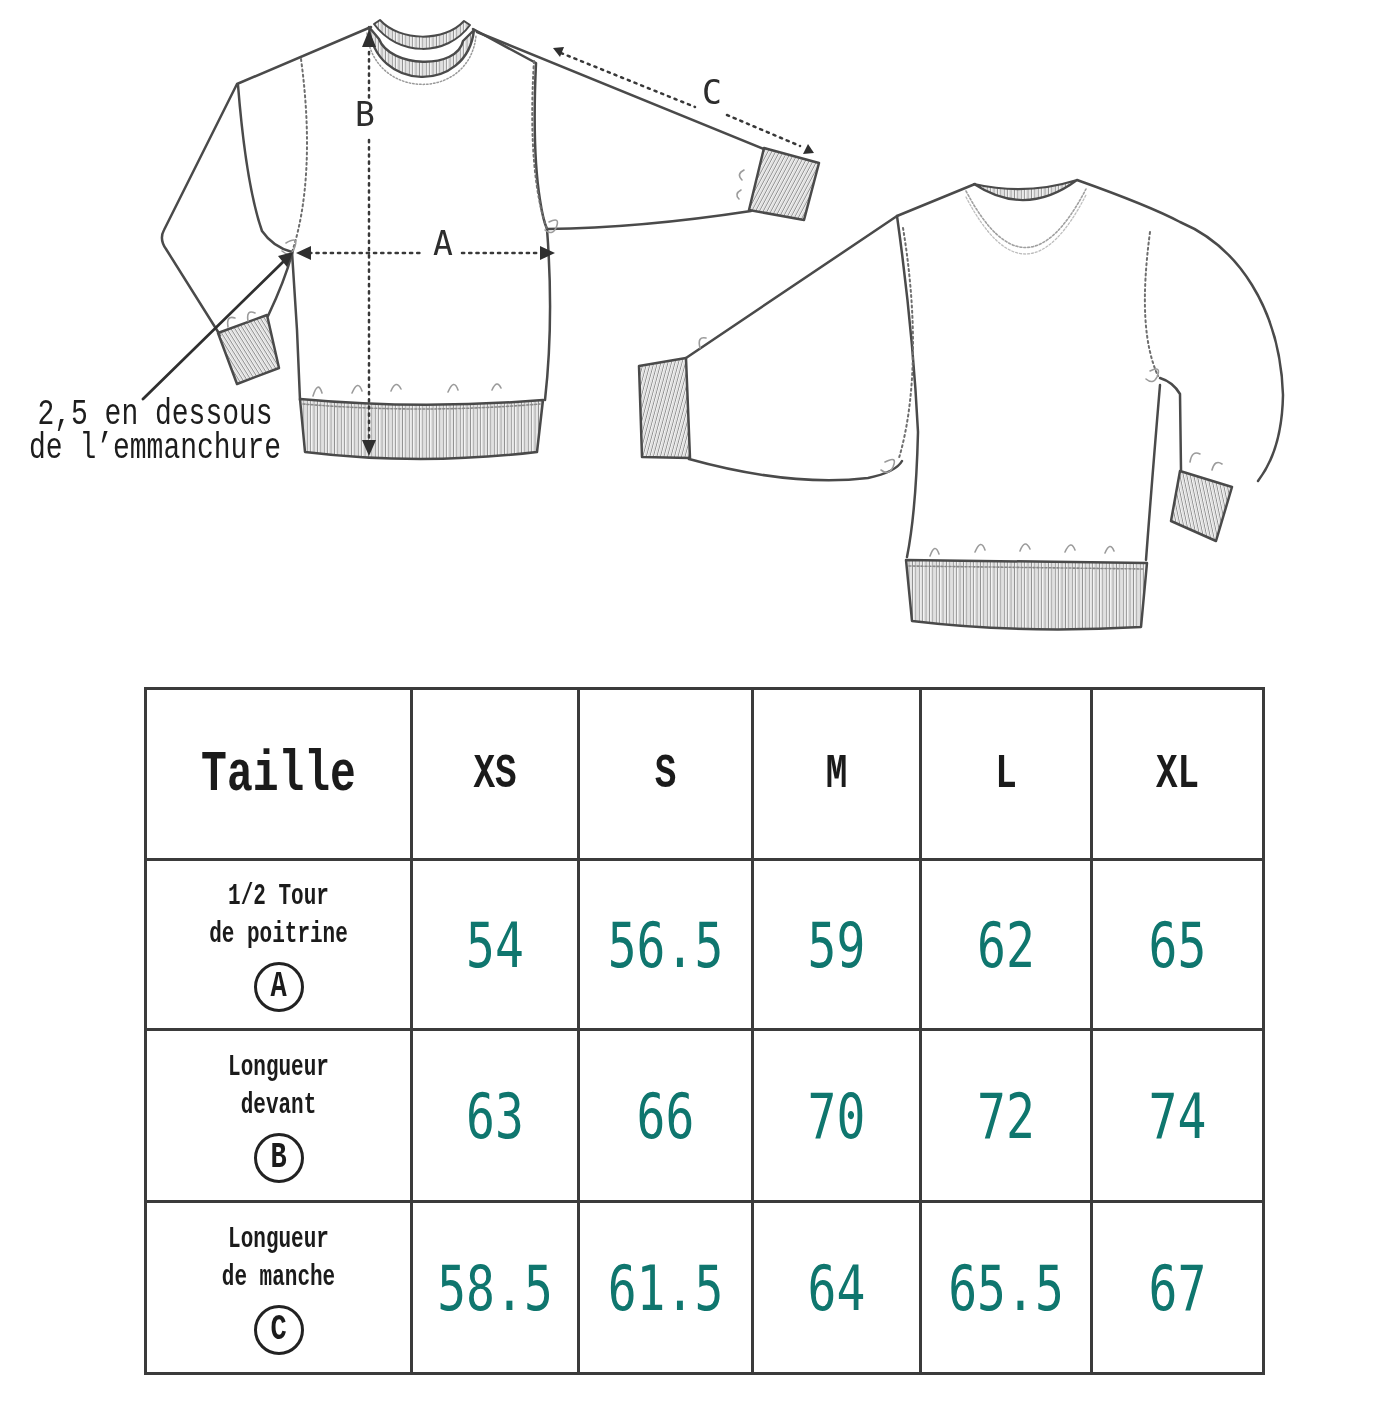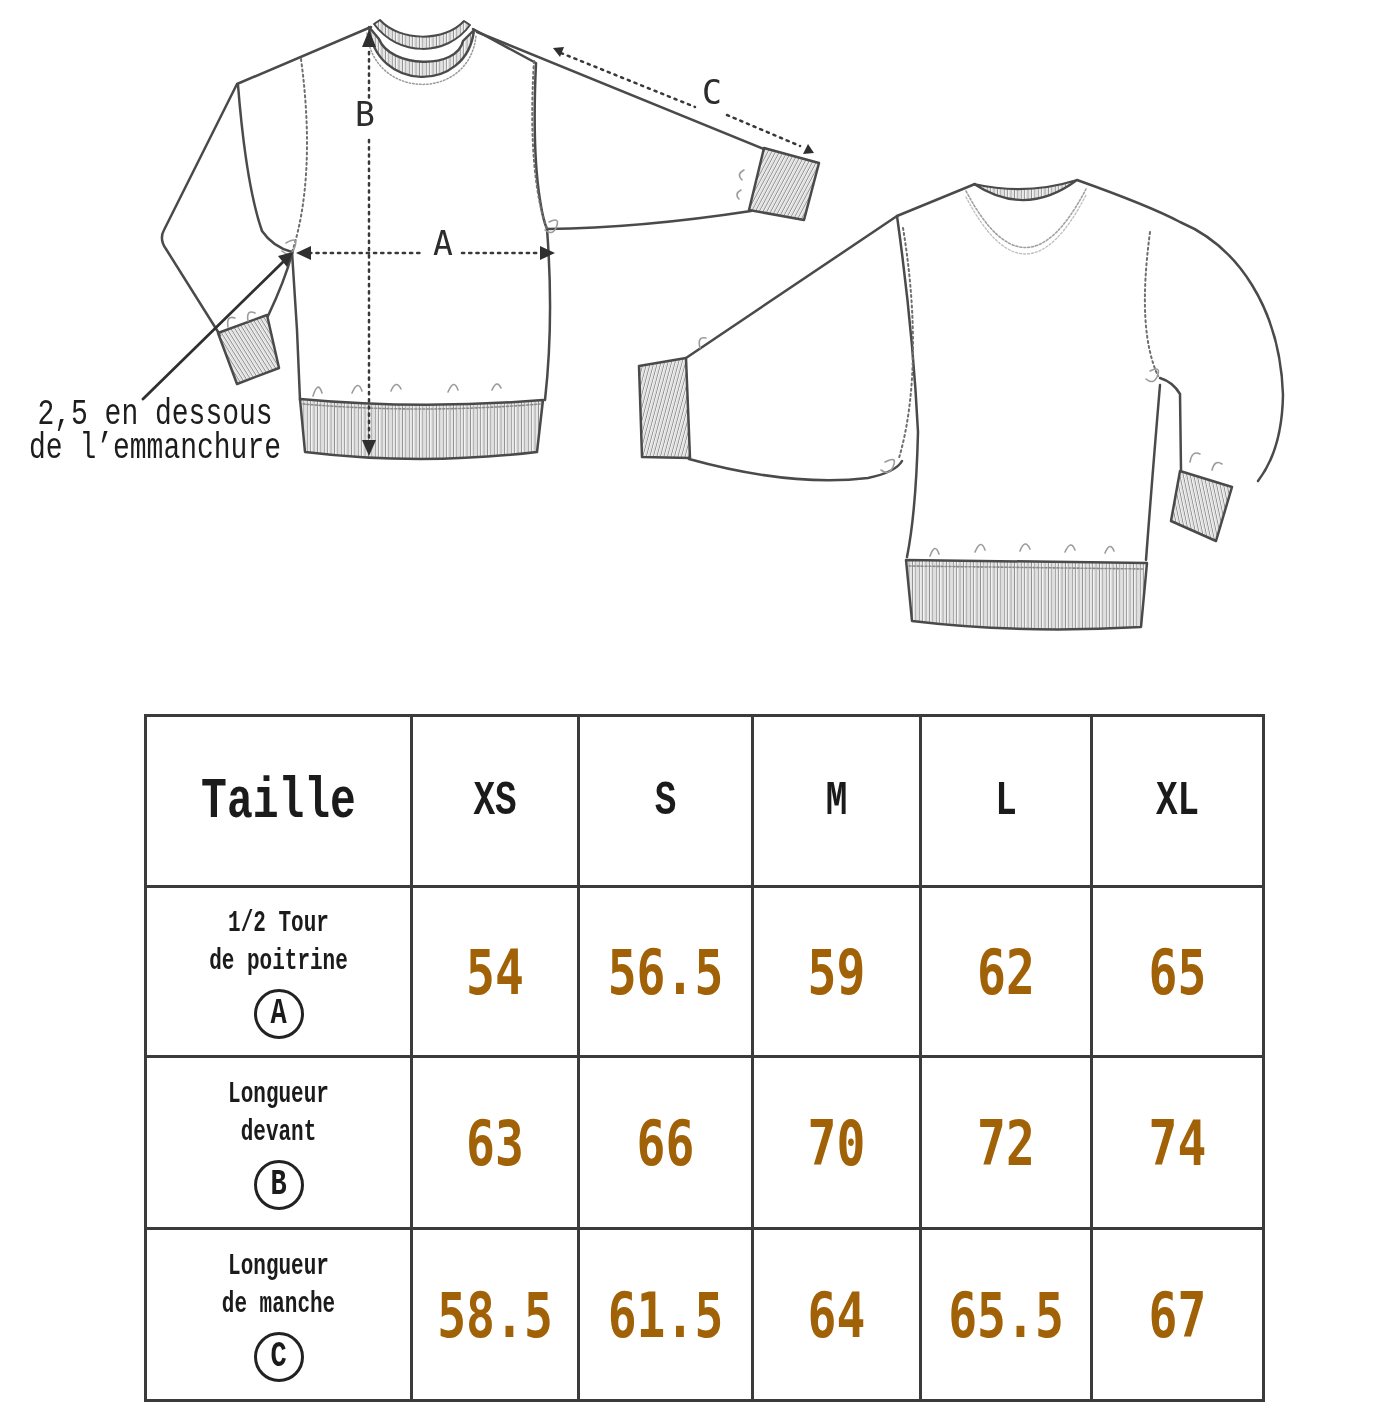--- a/index.html
+++ b/index.html
@@ -5,28 +5,28 @@
   html,body{margin:0;padding:0;background:#fff;}
   #page{position:relative;width:1392px;height:1416px;background:#ffffff;overflow:hidden;
         font-family:"Liberation Mono",monospace;color:#1b1b1b;}
   #diagram-svg{position:absolute;left:0;top:0;}
   .dim-letter{font-family:"DejaVu Sans Mono",monospace;font-size:33px;fill:#2d2d2d;}
   #note{position:absolute;left:12px;top:398px;width:286px;text-align:center;
         font-size:28px;line-height:26px;color:#1d1d1d;transform:scaleY(1.3);transform-origin:top center;
         white-space:nowrap;}
   
   #size-table{position:absolute;left:144px;top:687px;width:1118px;height:685px;
-              border-collapse:collapse;table-layout:fixed;background:#fff;margin-top:27px;}
+              border-collapse:collapse;table-layout:fixed;background:#fff;}
   #size-table td,#size-table th{border:3px solid #3b3b3b;text-align:center;vertical-align:middle;padding:0;}
   .hdr-label{font-weight:bold;font-size:43px;}
   .hdr-size{font-weight:bold;font-size:36px;}
   .row-label{font-weight:bold;font-size:21px;line-height:38px;}
   .stretch{display:inline-block;transform:scaleY(1.35);transform-origin:center;}
   .stretch-sm{display:inline-block;transform:scaleY(1.4);transform-origin:center;}
-  .val{font-family:"DejaVu Sans Mono",monospace;font-size:48px;color:#a16207;font-weight:bold;}
+  .val{font-family:"DejaVu Sans Mono",monospace;font-size:48px;color:#0f766e;font-weight:normal;}
   .val span{display:inline-block;transform:scaleY(1.28);transform-origin:center;}
   .circle-letter{display:flex;align-items:center;justify-content:center;
                  width:44px;height:44px;border:3px solid #222;border-radius:50%;
                  margin:8px auto 0;font-weight:bold;font-size:27px;}
   .lblwrap{display:flex;flex-direction:column;align-items:center;justify-content:center;}
 </style>
 </head>
 <body>
 
 <div id="page">

